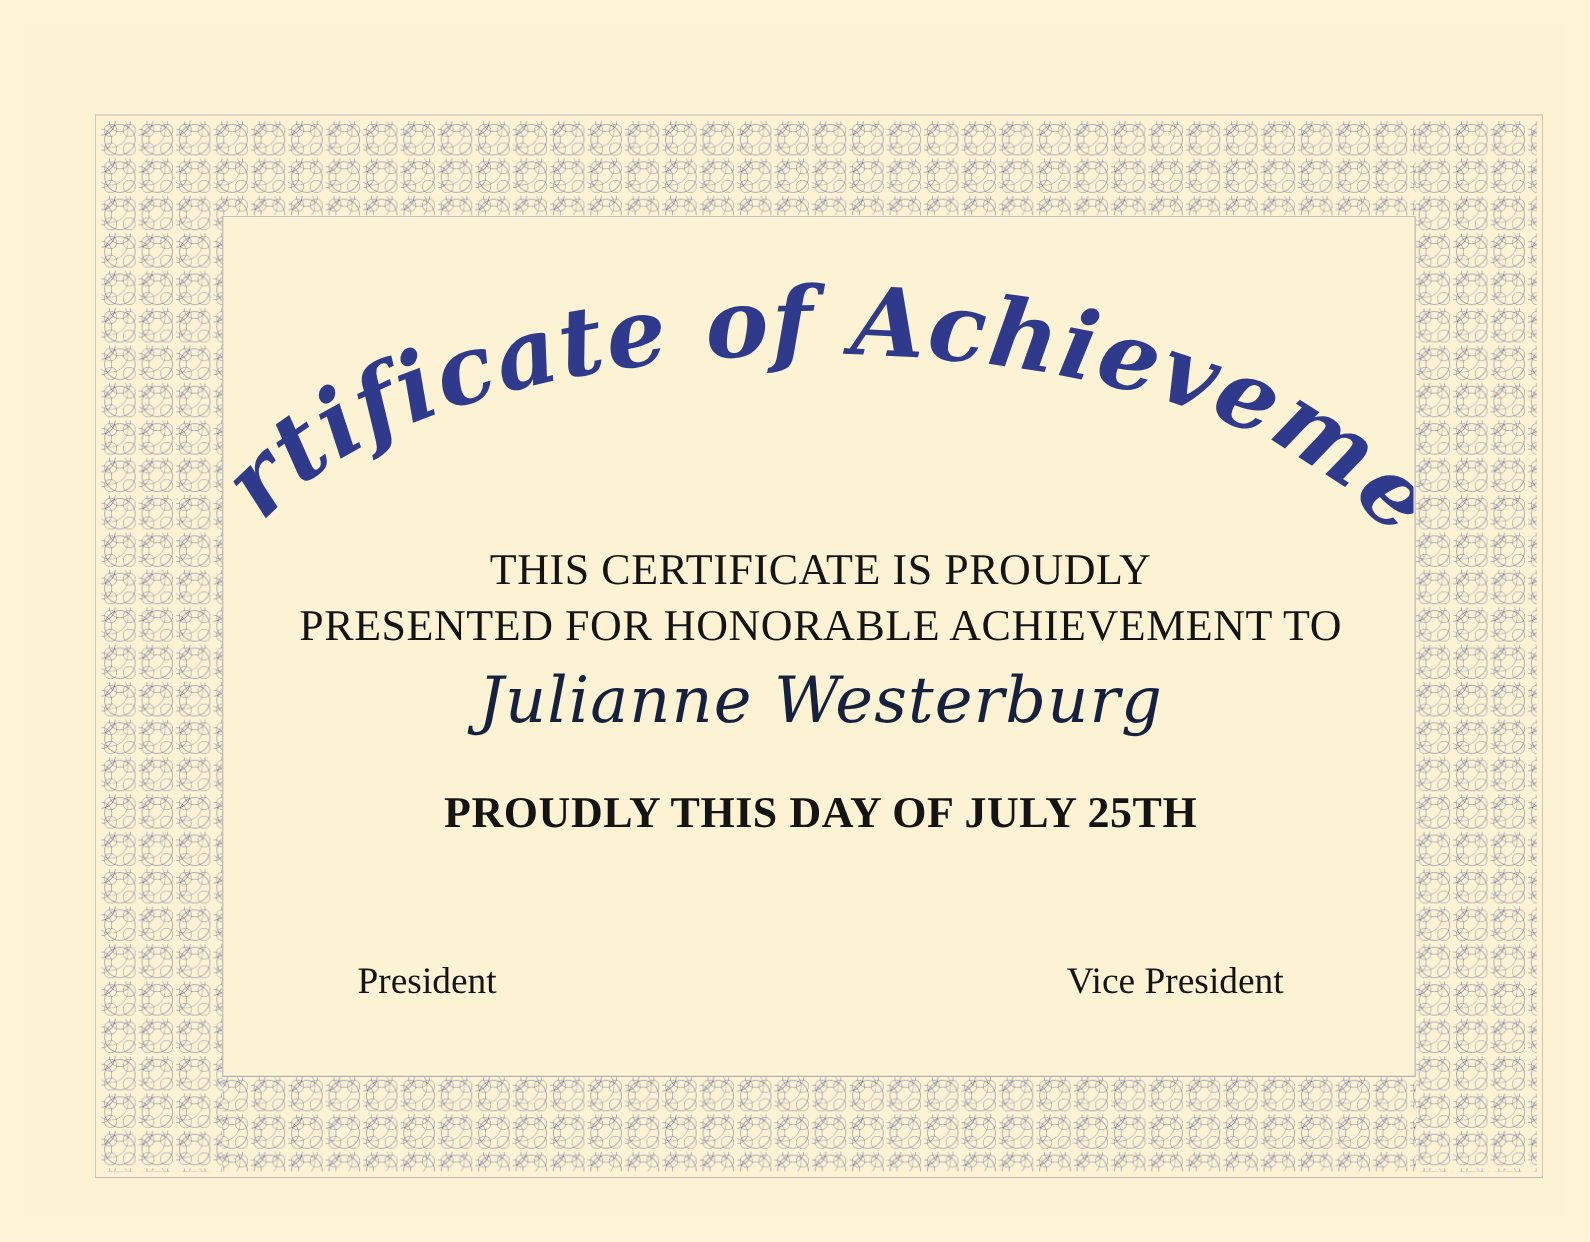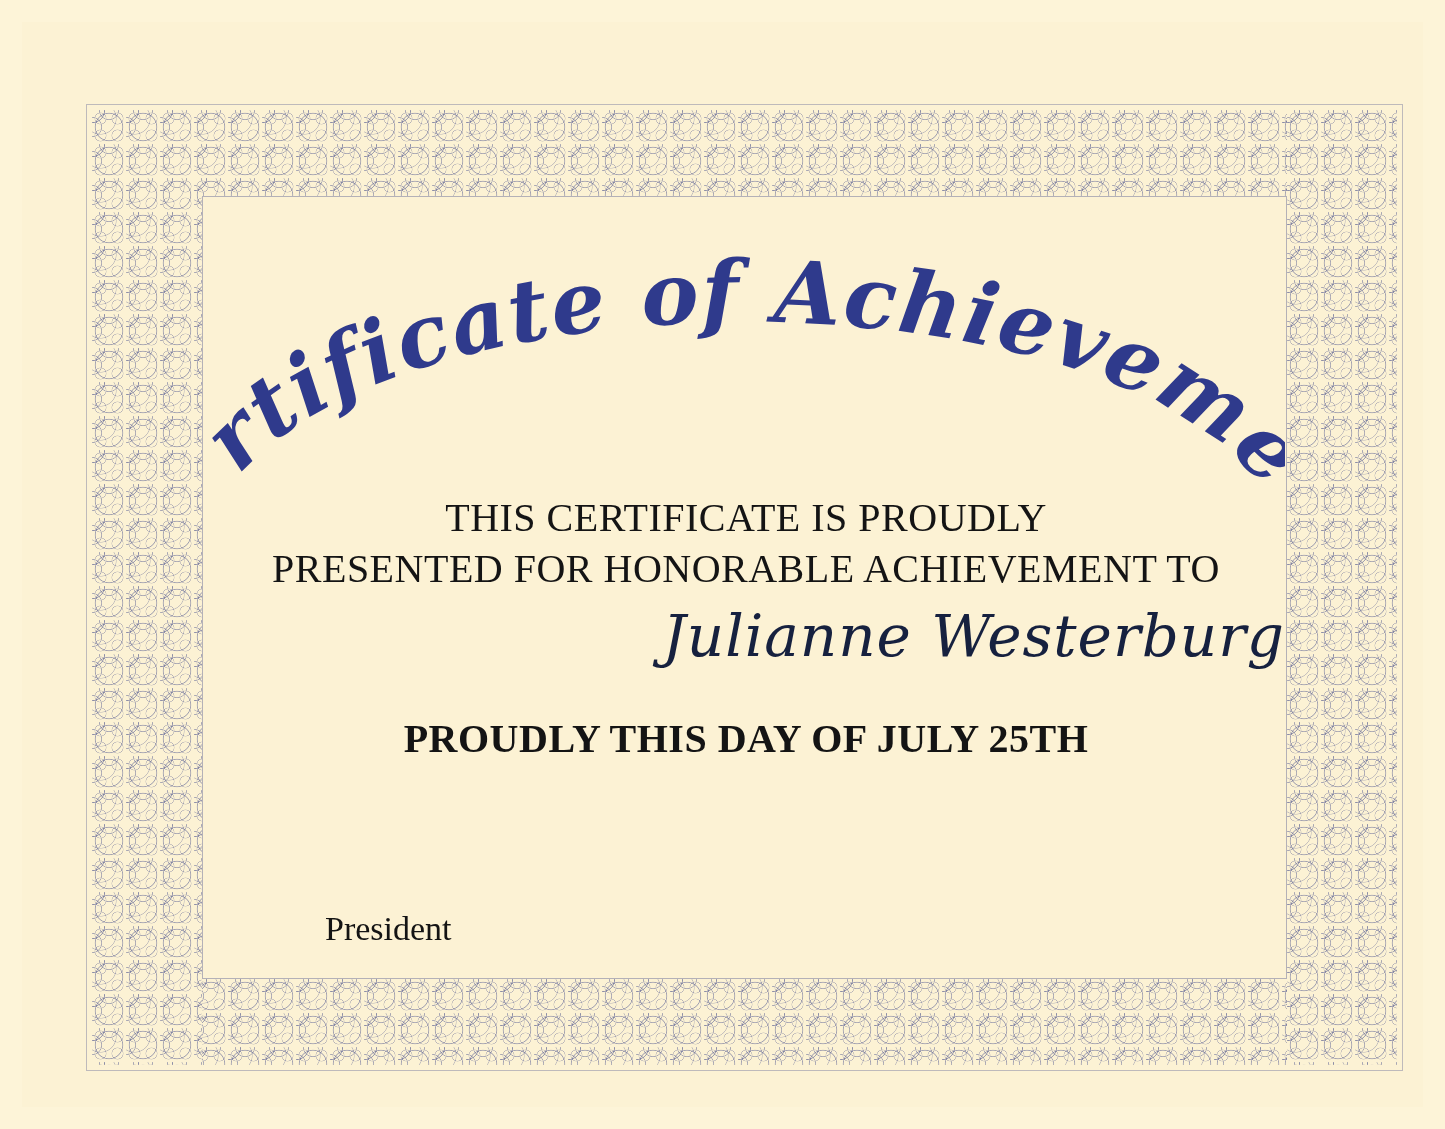--- a/index.html
+++ b/index.html
@@ -122,39 +122,38 @@
   .recipient {
     position: absolute;
     left: 0;
     top: 400px;
     width: 100%;
     font-family: "DejaVu Serif", "Liberation Serif", serif;
     font-style: italic;
     font-size: 58px;
     color: #16213f;
     letter-spacing: 1px;
-    text-align: right;
   }
 
   .awarded-line {
     position: absolute;
     left: 0;
     top: 513px;
     width: 100%;
     font-family: "Liberation Serif", serif;
     font-size: 40px;
     font-weight: 600;
     letter-spacing: 0.5px;
     color: #141414;
   }
 
   .signature-row {
     position: absolute;
     left: 0;
-    top: 708px;
+    top: 672px;
     width: 100%;
     display: flex;
     justify-content: space-between;
     padding: 0 118px;
     box-sizing: border-box;
     font-family: "Liberation Serif", serif;
     font-size: 34px;
     color: #141414;
   }
   .sig-label { white-space: nowrap; }
@@ -189,17 +188,18 @@
         <div>THIS CERTIFICATE IS PROUDLY</div>
         <div>PRESENTED FOR HONORABLE ACHIEVEMENT TO</div>
       </div>
 
       <div class="recipient">Julianne Westerburg</div>
 
       <div class="awarded-line">PROUDLY THIS DAY OF JULY 25TH</div>
 
       <div class="signature-row">
         <div class="sig-label">President</div>
+        <div class="sig-label">Vice President</div>
       </div>
 
     </div>
   </div>
 </div>
 
 </body></html>

